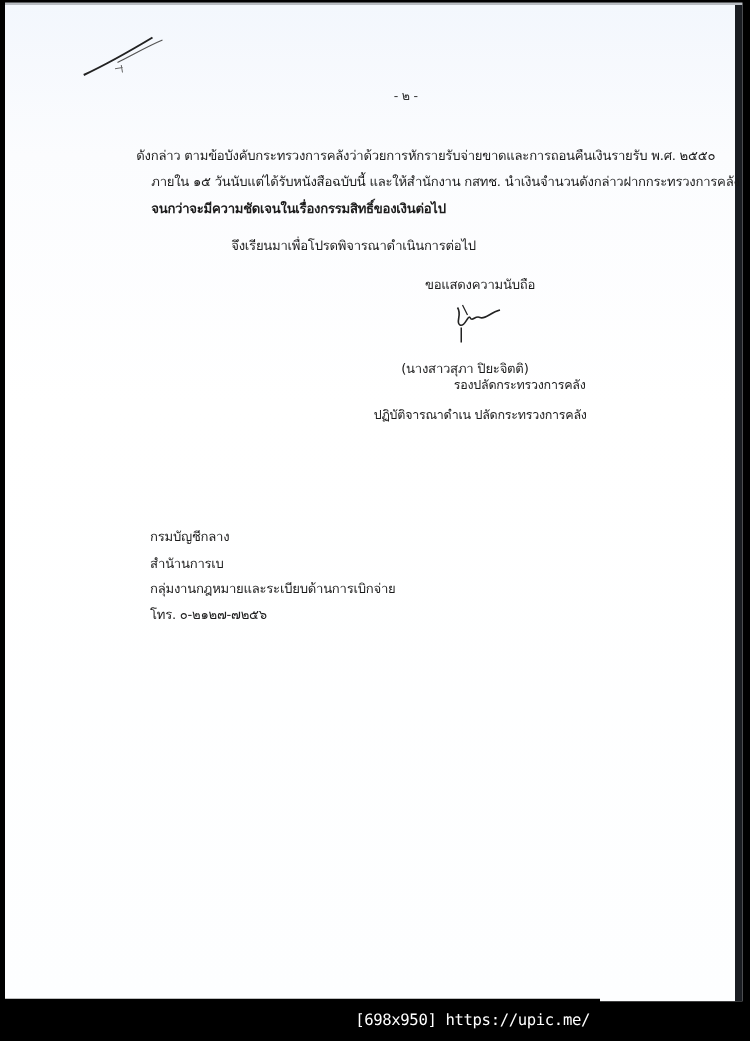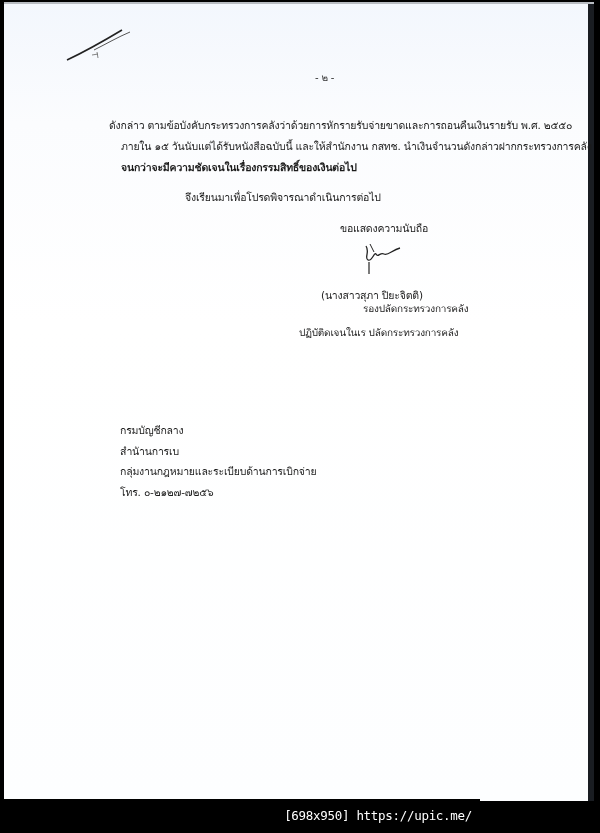--- a/index.html
+++ b/index.html
@@ -52,21 +52,21 @@
   <div class="txt regards">ขอแสดงความนับถือ</div>
 
   <svg class="sig" style="left:356px;top:236px" width="44" height="36" viewBox="0 0 44 36">
     <path d="M6 6 C 10 12, 4 18, 8 20 C 12 22, 14 12, 16 14 C 18 18, 20 12, 24 14 C 28 16, 32 10, 40 8" stroke="#222" stroke-width="1.3" fill="none"></path>
     <path d="M10 4 L 14 12" stroke="#222" stroke-width="1" fill="none"></path>
     <path d="M9 22 L 9 34" stroke="#222" stroke-width="1.2" fill="none"></path>
   </svg>
 
   <div class="txt name">(นางสาวสุภา ปิยะจิตติ)</div>
   <div class="txt title1">รองปลัดกระทรวงการคลัง</div>
-  <div class="txt title3">ปฏิบัติดเจนในเร ปลัดกระทรวงการคลัง</div>
+  <div class="txt title3">ปฏิบัติจารณาดำเน ปลัดกระทรวงการคลัง</div>
 
   <div class="txt dept1">กรมบัญชีกลาง</div>
   <div class="txt dept2">สำนัานการเบ</div>
   <div class="txt dept3">กลุ่มงานกฎหมายและระเบียบด้านการเบิกจ่าย</div>
   <div class="txt tel">โทร. ๐-๒๑๒๗-๗๒๕๖</div>
 </div>
 
 <div class="watermark">
   <span>[698x950] https://upic.me/</span>
 </div>

